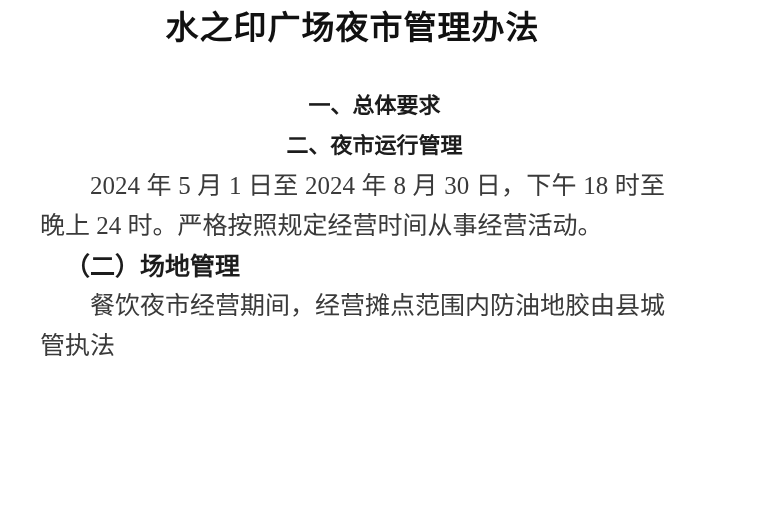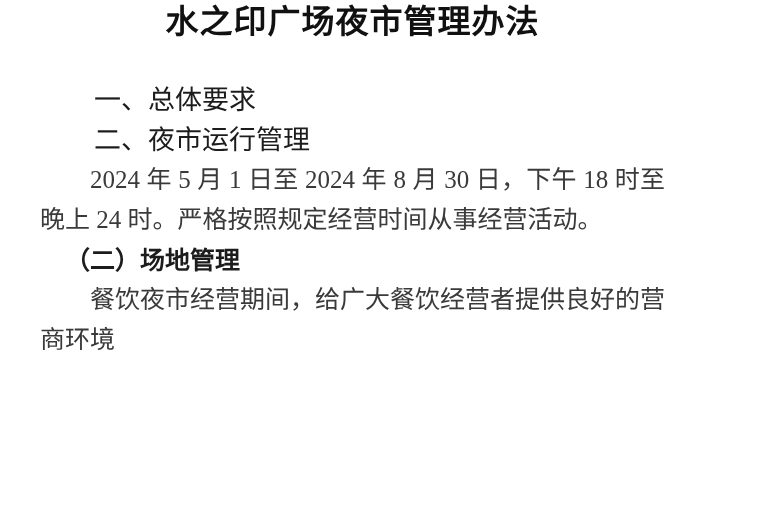--- a/index.html
+++ b/index.html
@@ -11,44 +11,45 @@
   .page {
     position: relative;
     width: 780px;
     height: 520px;
     margin: 0 auto;
     background: #ffffff;
     overflow: hidden;
   }
 
   .doc {
-    padding: 0 40px;
+    padding: 6px 40px;
     width: 705px;
   }
 
   
   .doc-title {
     font-family: "Liberation Serif", "DejaVu Serif", serif;
     font-weight: 900;
     font-size: 33px;
     line-height: 44px;
     text-align: center;
     color: #111111;
     margin-bottom: 36px;
     letter-spacing: 1px;
   }
 
   
   .heading-l1 {
     font-family: "Liberation Sans", "DejaVu Sans", sans-serif;
-    font-weight: 400;
-    font-size: 27px;
+    font-weight: 700;
+    font-size: 22px;
     line-height: 40px;
     color: #1c1c1c;
     text-indent: 2em;
+    text-align: center;
   }
 
   
   .heading-l2 {
     font-family: "Liberation Sans", "DejaVu Sans", sans-serif;
     font-weight: 700;
     font-size: 25px;
     line-height: 40px;
     color: #1c1c1c;
     text-indent: 1em;
@@ -77,16 +78,16 @@
     <h2 class="heading-l1">一、总体要求</h2>
 
 
     <h2 class="heading-l1">二、夜市运行管理</h2>
 
 
     <p class="para">2024 年 5 月 1 日至 2024 年 8 月 30 日，下午 18 时至晚上 24 时。严格按照规定经营时间从事经营活动。</p>
 
     <h3 class="heading-l2">（二）场地管理</h3>
 
-    <p class="para">餐饮夜市经营期间，给广大餐饮经营者提供良好的营商环境</p>
+    <p class="para">餐饮夜市经营期间，经营摊点范围内防油地胶由县城管执法</p>
 
   </div>
 </div>
 
 </body></html>

